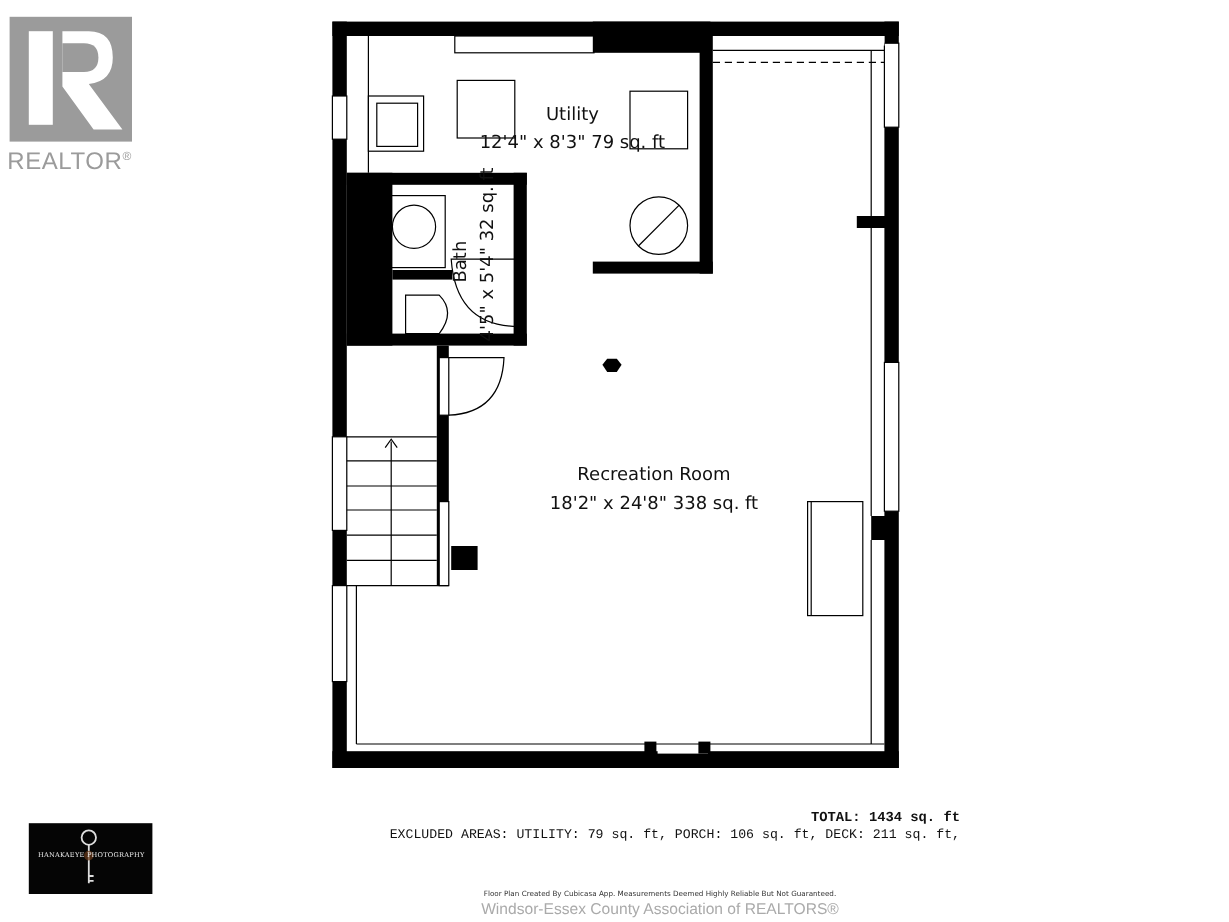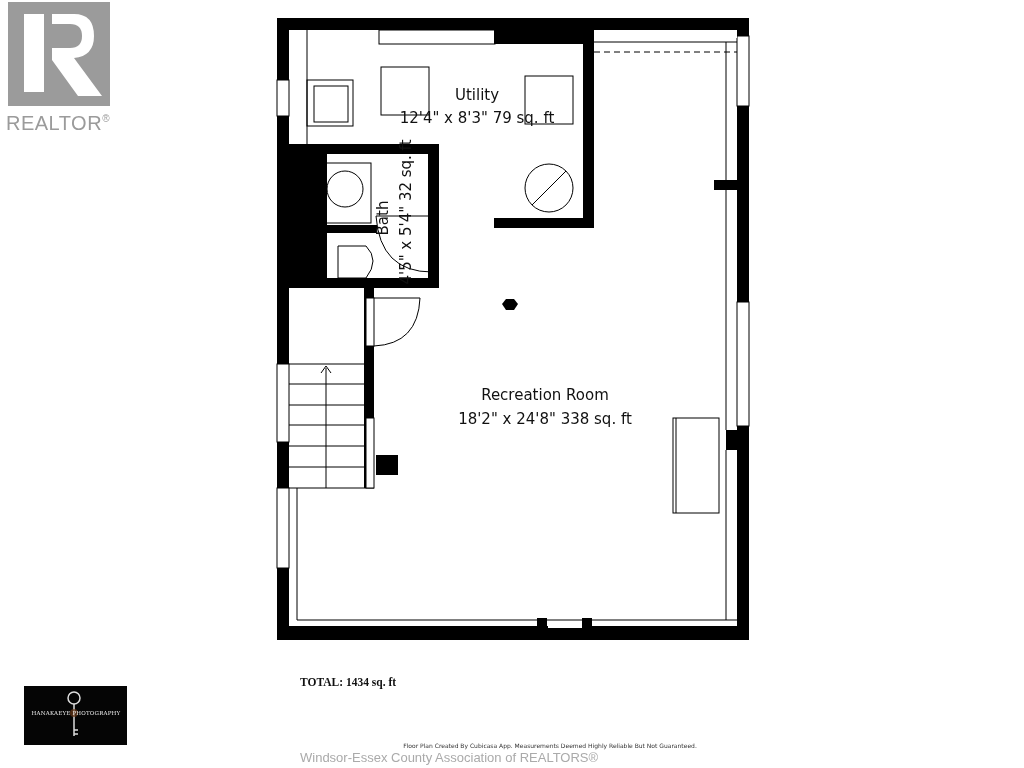--- a/index.html
+++ b/index.html
@@ -1,26 +1,26 @@
 <!DOCTYPE html>
 <html><head>
 <meta charset="utf-8">
 <style>
   html, body { margin:0; padding:0; background:#ffffff; }
   body { width:1024px; height:768px; position:relative; overflow:hidden; font-family:"DejaVu Sans", sans-serif; }
-  .logo { position:absolute; left:6px; top:0; width:110px; height:132px; }
+  .logo { position:absolute; left:6px; top:12px; width:110px; height:132px; }
   .logo-box { position:absolute; left:2px; top:2px; width:102px; height:104px; background:#9b9b9b; }
   .logo-text { position:absolute; left:0; top:112px; font-family:"Liberation Sans", sans-serif; font-size:20px; color:#9b9b9b; letter-spacing:0.5px; }
   .logo-text sup { font-size:10px; }
   svg.plan { position:absolute; left:0; top:0; }
   .room-label { font-family:"DejaVu Sans", sans-serif; font-size:15px; fill:#111; }
-  .summary { position:absolute; left:300px; top:675px; width:500px; text-align:left; font-family:Liberation Serif, serif; color:#111; font-size:11px; line-height:14px; }
+  .summary { position:absolute; left:300px; top:675px; width:500px; text-align:right; font-family:Liberation Mono, monospace; color:#111; font-size:11px; line-height:14px; }
   .summary .total { font-weight:bold; font-size:11.5px; }
   .disclaimer { position:absolute; left:300px; top:742px; width:500px; text-align:center; font-size:6px; color:#333; font-family:"DejaVu Sans", sans-serif; }
-  .assoc { position:absolute; left:300px; top:750px; width:500px; font-size:13px; color:#aaa; font-family:"Liberation Sans", sans-serif; }
+  .assoc { position:absolute; left:300px; top:750px; width:500px; text-align:center; font-size:13px; color:#aaa; font-family:"Liberation Sans", sans-serif; }
   .photo-logo { position:absolute; left:24px; top:686px; width:103px; height:59px; background:#050505; }
   .photo-logo .ptext { position:absolute; left:4px; top:24px; width:96px; text-align:center; font-family:"DejaVu Serif", serif; font-size:5.5px; color:#eee; letter-spacing:0.2px; }
 </style>
 </head>
 <body>
 
 <div class="logo">
   <div class="logo-box">
     <svg width="102" height="104" viewBox="0 0 102 104">
       <rect x="16" y="12" width="20" height="78" fill="#fff"></rect>
@@ -121,20 +121,21 @@
   <text class="room-label" x="477" y="100" text-anchor="middle">Utility</text>
   <text class="room-label" x="477" y="123" text-anchor="middle">12'4" x 8'3" 79 sq. ft</text>
   <text class="room-label" x="0" y="0" text-anchor="middle" transform="translate(388,218) rotate(-90)">Bath</text>
   <text class="room-label" x="0" y="0" text-anchor="middle" transform="translate(411,212) rotate(-90)">4'5" x 5'4" 32 sq. ft</text>
   <text class="room-label" x="545" y="400" text-anchor="middle">Recreation Room</text>
   <text class="room-label" x="545" y="424" text-anchor="middle">18'2" x 24'8" 338 sq. ft</text>
 </svg>
 
 <div class="summary">
   <div class="total">TOTAL: 1434 sq. ft</div>
+  <div>EXCLUDED AREAS: UTILITY: 79 sq. ft, PORCH: 106 sq. ft, DECK: 211 sq. ft,</div>
 </div>
 <div class="disclaimer">Floor Plan Created By Cubicasa App. Measurements Deemed Highly Reliable But Not Guaranteed.</div>
 <div class="assoc">Windsor-Essex County Association of REALTORS®</div>
 
 <div class="photo-logo">
   <svg width="103" height="59" viewBox="0 0 103 59">
     <circle cx="50" cy="12" r="6" fill="none" stroke="#ddd" stroke-width="1.5"></circle>
     <line x1="50" y1="18" x2="50" y2="50" stroke="#ddd" stroke-width="1.5"></line>
     <line x1="50" y1="44" x2="54" y2="44" stroke="#ddd" stroke-width="1.5"></line>
     <line x1="50" y1="48" x2="54" y2="48" stroke="#ddd" stroke-width="1.5"></line>

